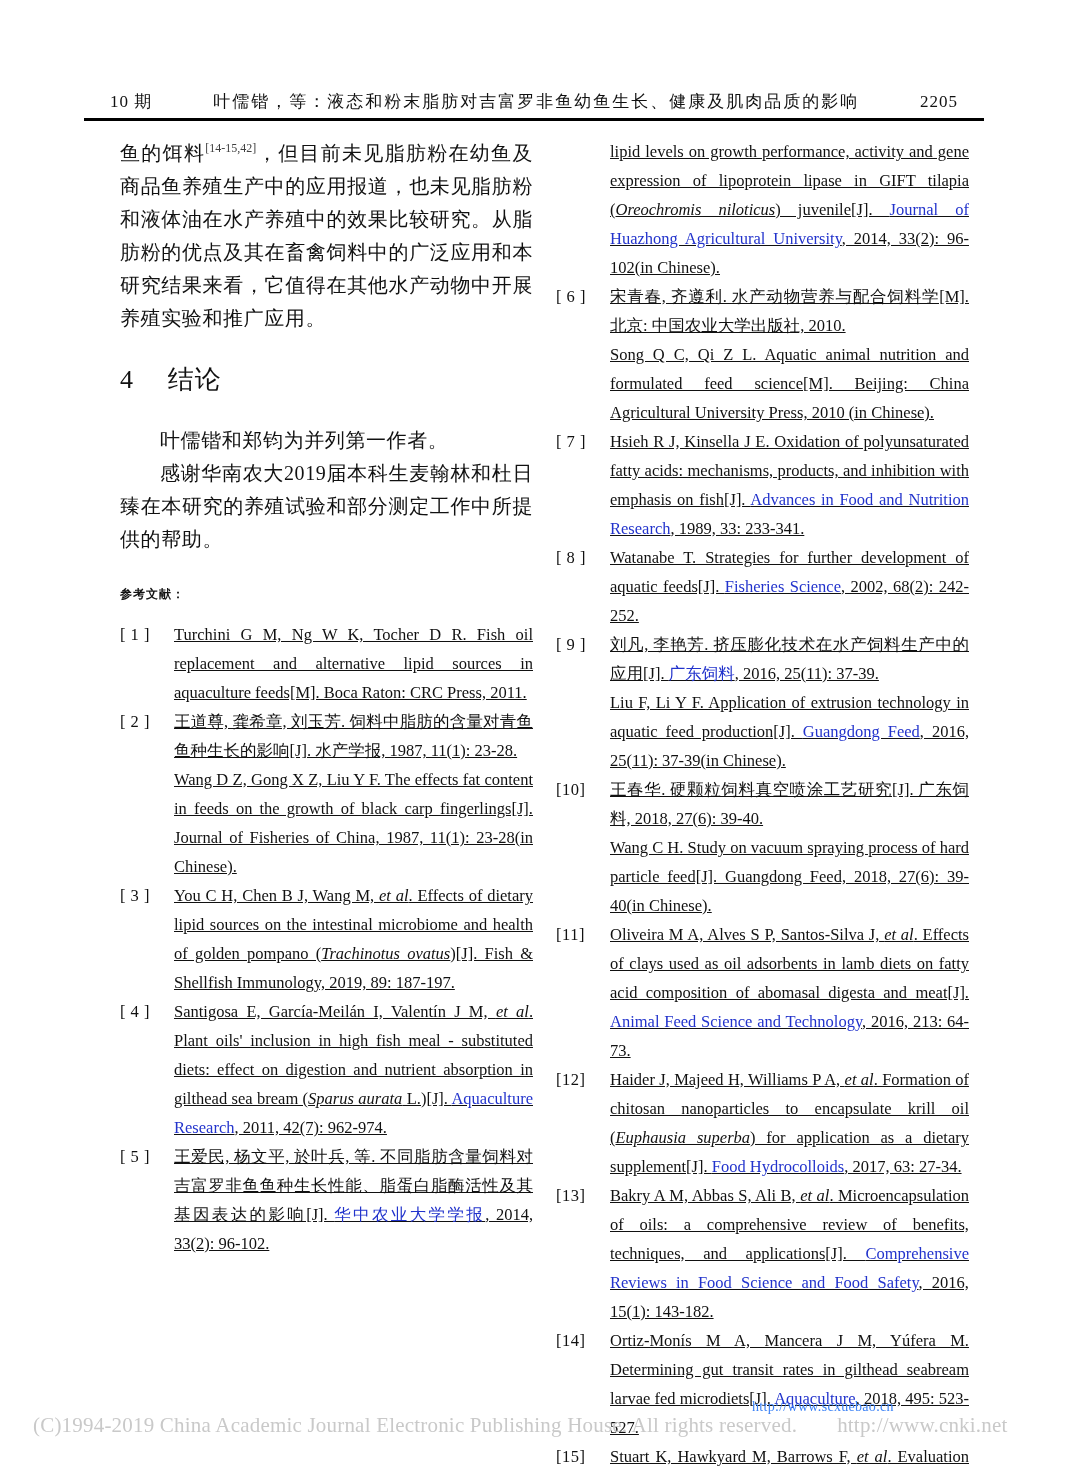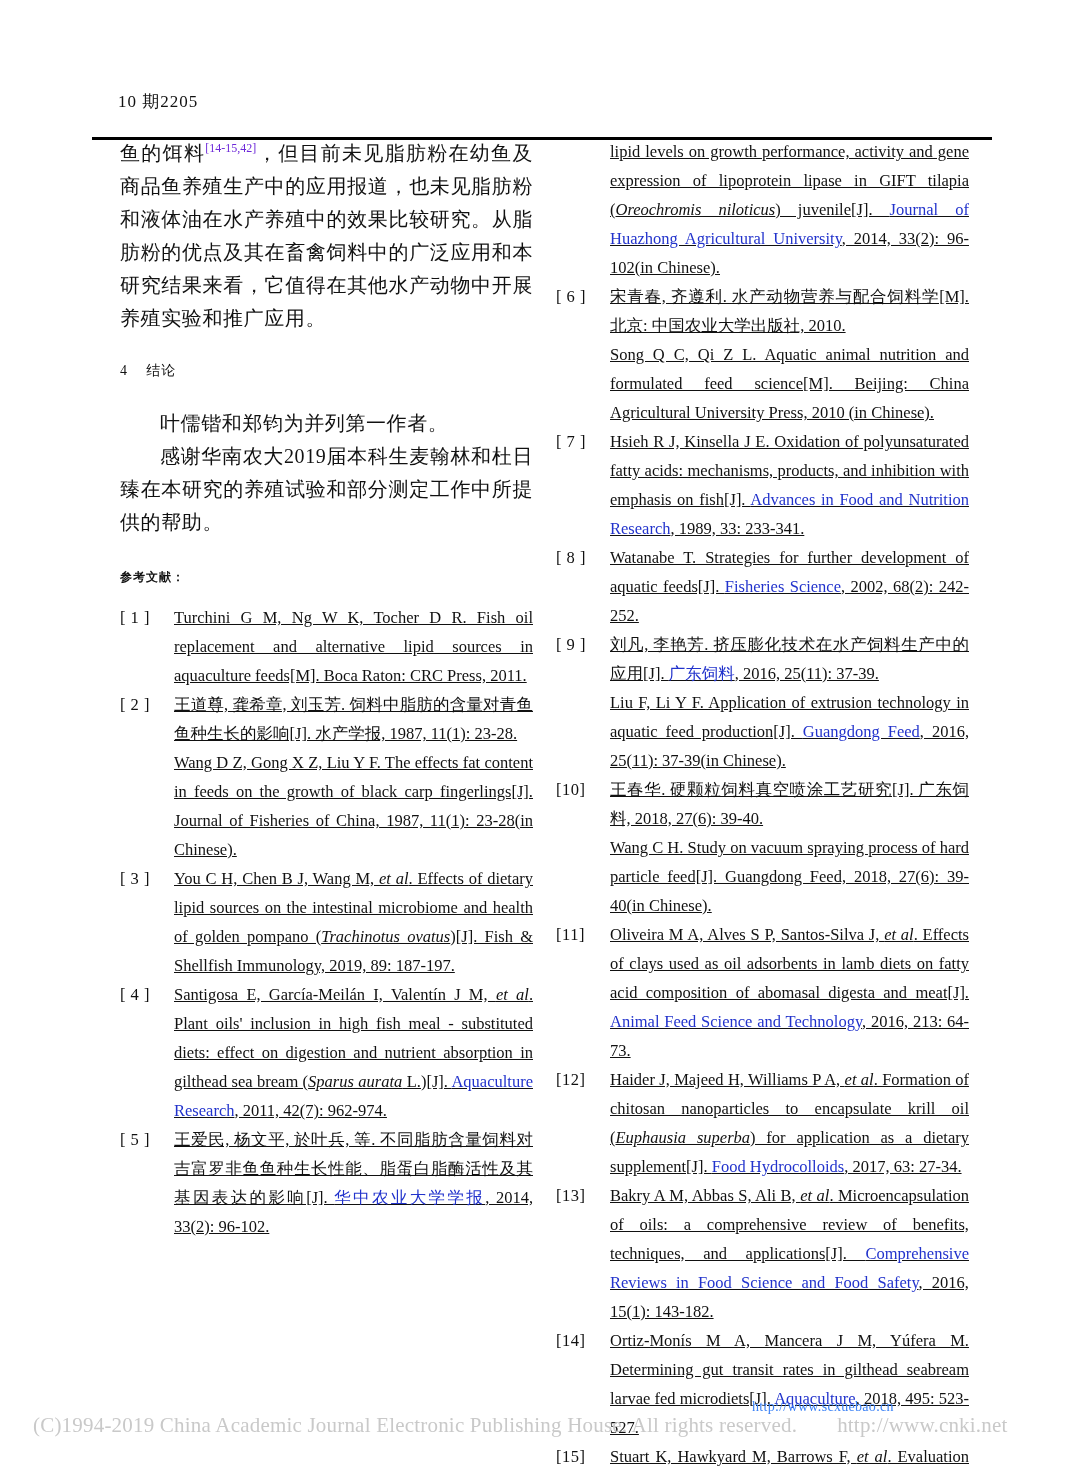--- a/index.html
+++ b/index.html
@@ -2,38 +2,38 @@
 <html><head>
 <meta charset="utf-8">
 <style>
   html,body{margin:0;padding:0;background:#ffffff;}
   .page{
     position:relative;width:1084px;height:1473px;background:#ffffff;overflow:hidden;
     font-family:"Liberation Serif","DejaVu Serif",serif;color:#111;
   }
   
   .header{
-    position:absolute;left:92px;top:90px;width:900px;
-    border-bottom:3px solid #000;padding-bottom:24px;
+    position:absolute;left:84px;top:90px;width:900px;
+    border-bottom:3px solid #000;padding-bottom:5px;
     display:flex;align-items:baseline;font-size:17px;letter-spacing:1px;
   }
   .header .h-issue{flex:0 0 auto;padding-left:26px;}
   .header .h-title{flex:1 1 auto;text-align:center;letter-spacing:2px;}
   .header .h-page{flex:0 0 auto;padding-right:26px;}
   
   .col{position:absolute;top:137px;width:413px;text-align:justify;}
   .col-left{left:120px;}
   .col-right{left:556px;}
   .body-par{margin:0;font-size:20px;line-height:33px;letter-spacing:0.6px;}
   .indent{text-indent:2em;}
   .cite{
-    color:#6d28d9;font-size:12px;vertical-align:super;line-height:0;letter-spacing:0;
+    color:#404040;font-size:12px;vertical-align:super;line-height:0;letter-spacing:0;
   }
   .sec{
-    font-size:14px;font-weight:normal;margin:27px 0 4px 0;letter-spacing:1px;
+    font-size:26px;font-weight:normal;margin:27px 0 4px 0;letter-spacing:1px;
   }
   .sec .sec-num{margin-right:1.3em;}
   .note-first{margin-top:27px;}
   .refs-heading{
     font-weight:bold;font-size:12px;margin:30px 0 17px 0;letter-spacing:1px;
   }
   
   .refs{font-size:16.5px;line-height:29px;}
   .ref{position:relative;padding-left:54px;text-decoration:underline;}
   .ref-label{position:absolute;left:0;top:0;letter-spacing:0.5px;}
@@ -52,20 +52,21 @@
   }
   .copyright .cnki{margin-left:40px;}
 </style>
 </head>
 <body>
 
 <div class="page">
 
   <div class="header">
     <span class="h-issue">10 期</span>
+    <span class="h-title">叶儒锴，等：液态和粉末脂肪对吉富罗非鱼幼鱼生长、健康及肌肉品质的影响</span>
     <span class="h-page">2205</span>
   </div>
 
   <div class="col col-left">
     <p class="body-par"><span>鱼的饵料</span><sup class="cite">[14-15,42]</sup><span>，但目前未见脂肪粉在幼鱼及商品鱼养殖生产中的应用报道，也未见脂肪粉和液体油在水产养殖中的效果比较研究。从脂肪粉的优点及其在畜禽饲料中的广泛应用和本研究结果来看，它值得在其他水产动物中开展养殖实验和推广应用。</span></p>
 
     <h2 class="sec"><span class="sec-num">4</span><span class="sec-t">结论</span></h2>
 
 
     <p class="body-par indent note-first">叶儒锴和郑钧为并列第一作者。</p>

